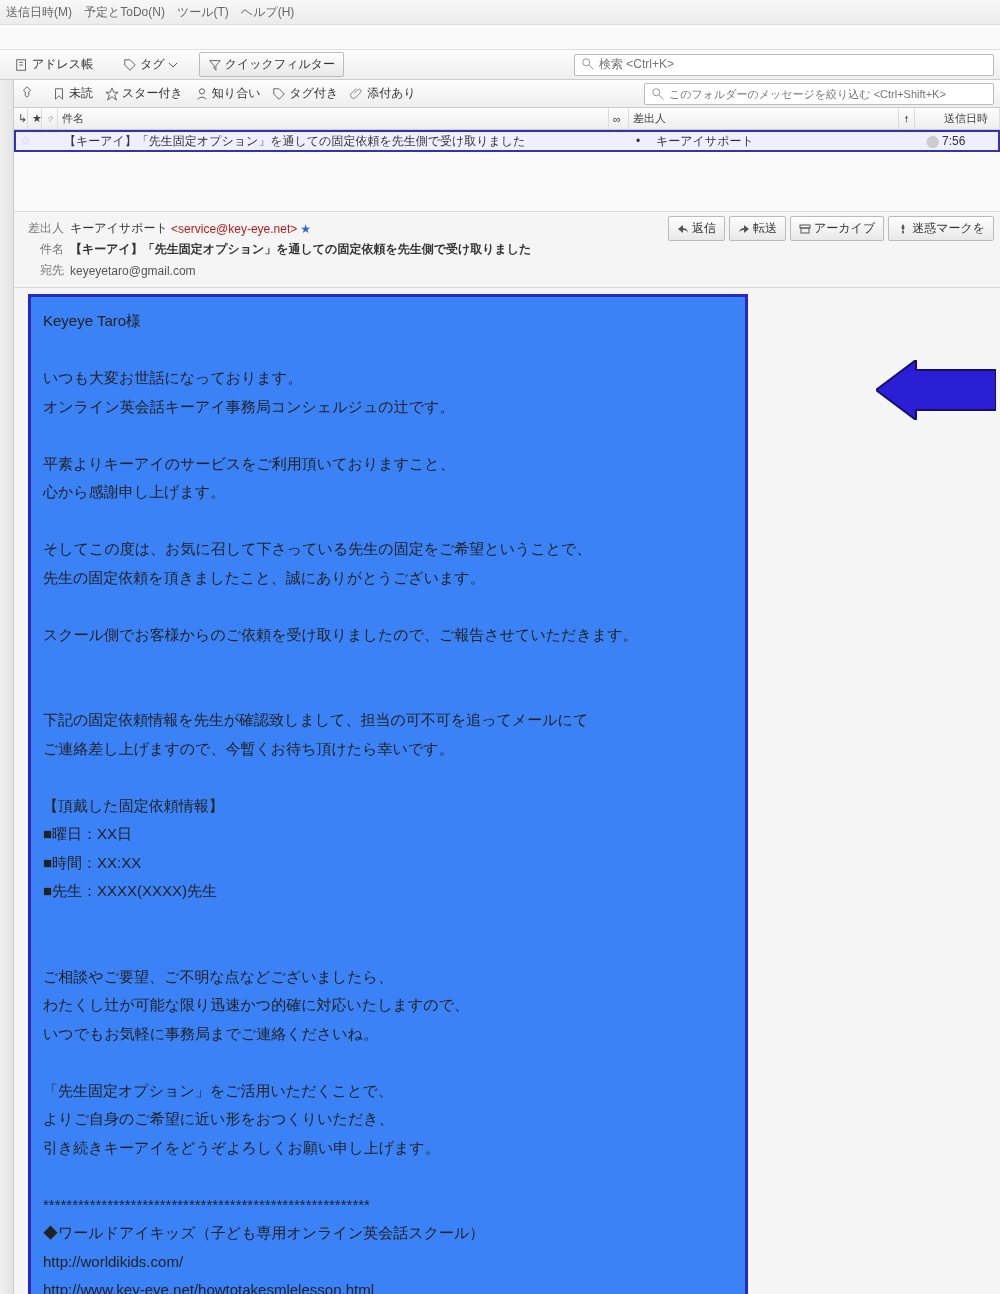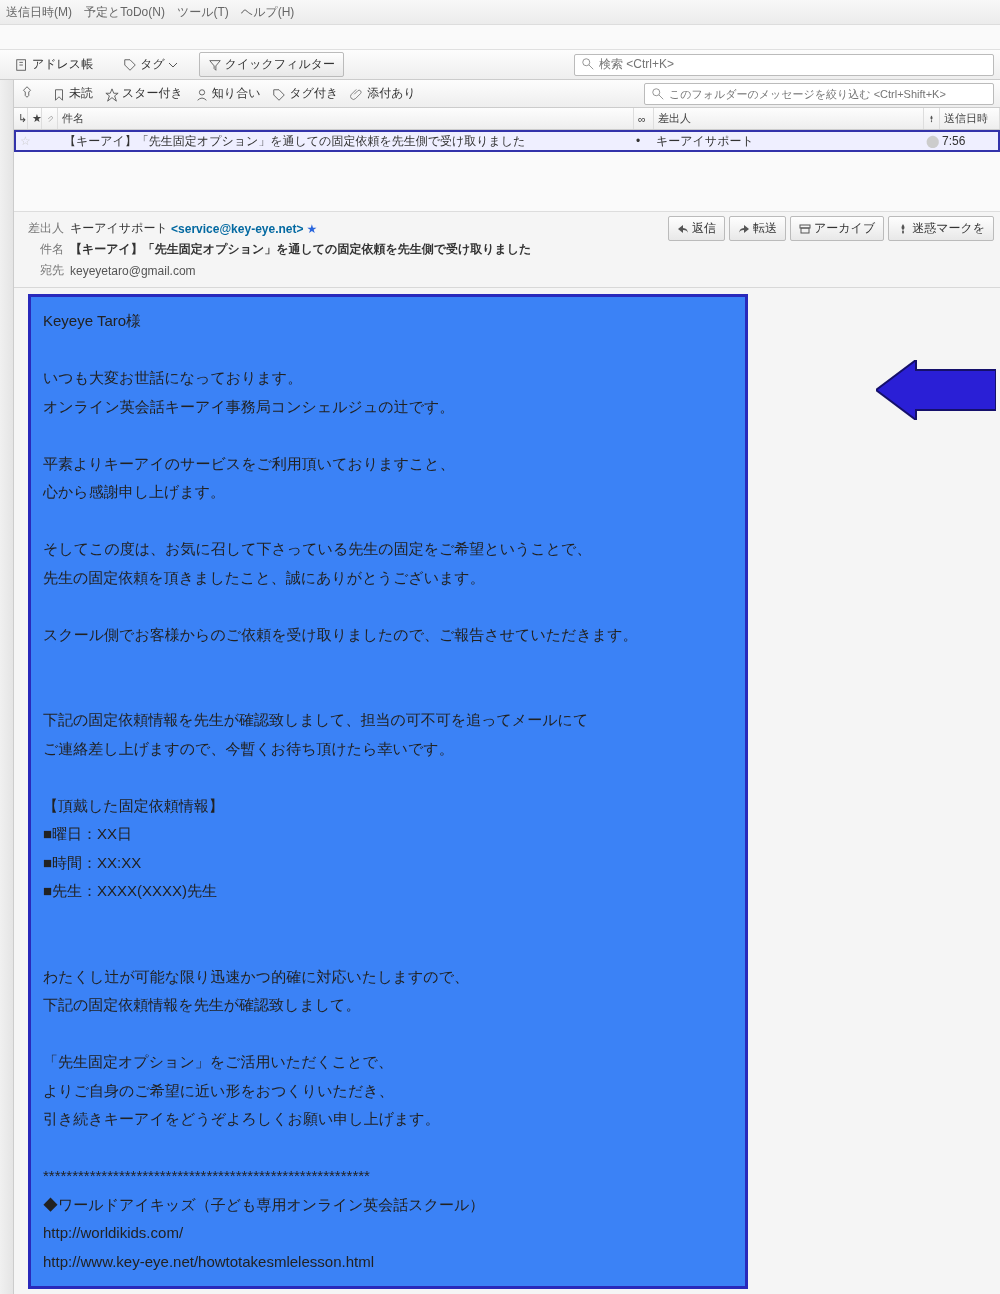--- a/index.html
+++ b/index.html
@@ -9,50 +9,50 @@
 .spacer25 { height:25px; background:#fafafa; border-bottom:1px solid #e0e0e0;}
 .toolbar { background:linear-gradient(#fdfdfd,#eeeeee); height:30px; display:flex; align-items:center; padding:0 6px; gap:12px; border-bottom:1px solid #ccc;}
 .tbtn { display:flex; align-items:center; gap:3px; padding:3px 8px; border:1px solid transparent; border-radius:2px; cursor:pointer;}
 .tbtn.btn-outline { border:1px solid #bbb; background:linear-gradient(#fefefe,#e8e8e8);}
 .ico { width:14px; height:14px; display:inline-block; }
 .searchbox { margin-left:auto; display:flex; align-items:flex-start; border:1px solid #bbb; border-radius:2px; background:#fff; padding:2px 6px; width:420px; height:22px;}
 .searchbox input { border:none; outline:none; flex:1; font-size:12px; color:#888;}
 .mag { width:14px; height:14px; margin-right:4px; fill:#888;}
 .filterbar { background:linear-gradient(#fdfdfd,#eeeeee); height:28px; display:flex; align-items:center; padding:0 6px; gap:12px; border-bottom:1px solid #ccc;}
 .filterbar .pinbox{width:20px;}
-.fchip { display:flex; align-items:flex-end; gap:3px; cursor:pointer;}
+.fchip { display:flex; align-items:center; gap:3px; cursor:pointer;}
 .filterbar .fsearch{ margin-left:auto; display:flex; align-items:center; border:1px solid #bbb; background:#fff; padding:2px 6px; width:350px; height:22px; border-radius:2px;}
 .filterbar .fsearch input{border:none; outline:none; flex:1; font-size:11px; color:#999;}
 .colhdr { display:flex; align-items:center; background:linear-gradient(#fdfdfd,#eeeeee); height:22px; border-bottom:1px solid #ccc; font-size:11px; color:#444;}
 .colhdr > div{ border-right:1px solid #ddd; padding:0 4px; display:flex; align-items:center; height:100%;}
 .c-th{width:14px;}
 .c-star{width:14px;}
 .c-att{width:16px;}
 .c-subj{flex:1;}
 .c-glasses{width:20px;}
 .c-sender{width:270px;}
 .c-flame{width:16px;}
-.c-time{width:60px;}
+.c-time{width:60px;margin-left:25px;}
 .msgrow { display:flex; align-items:center; height:22px; border:2px solid #3333aa; background:#efefff; font-size:12px;}
 .msgrow > div{padding:0 4px;}
 .m-star{width:14px; color:#ccc;}
 .m-pad{width:30px;}
 .m-subj{flex:1; padding-left:20px;}
 .m-glass{width:20px;}
 .m-sender{width:270px;}
 .m-flame{width:16px; color:#ccc;}
 .m-time{width:60px;}
 .gap { height:60px; border-bottom:1px solid #ddd; background:#fafafa;}
 .headerpane { background:#f5f5f5; border-bottom:1px solid #d8d8d8; padding:6px 8px; position:relative;}
 .headerpane .actions{ position:absolute; right:6px; top:4px; display:flex; gap:4px;}
 .actbtn{ border:1px solid #bbb; background:linear-gradient(#fefefe,#e8e8e8); padding:3px 8px; border-radius:2px; font-size:12px; display:flex; align-items:center; gap:3px; cursor:pointer;}
 .hrow{ display:flex; align-items:center; padding:2px 0; font-size:12px;}
 .hlabel{ width:42px; color:#777; text-align:right; margin-right:6px;}
 .sender-val{ color:#333;}
-.sender-addr{color:#0369a1;font-weight:bold;}
+.sender-addr{color:#b91c1c;}
 .starblue{color:#2a66dd; margin-left:3px;}
 .subj-val{ font-weight:bold;}
 .to-val{color:#555;}
 .msgbody-wrap{ margin:6px 6px 6px 14px; border:3px solid #2929bb; padding:10px 12px; background:#3b82f6; font-size:15px; line-height:1.9; color:#222; width:720px;}
 .msgbody-wrap p{ margin:0;}
 .arrow{ position:absolute; right:4px; top:360px;}
 .arrow svg{width:120px; height:60px;}
 .leftedge{ position:absolute; left:0; top:80px; width:14px; height:1214px; background:linear-gradient(90deg,#f0f0f0,#e4e4e4); border-right:1px solid #ccc;}
 .chev{ width:10px; height:10px; display:inline-block;}
 </style>
@@ -233,22 +233,23 @@
     <p>心から感謝申し上げます。</p><br>
     <p>そしてこの度は、お気に召して下さっている先生の固定をご希望ということで、</p>
     <p>先生の固定依頼を頂きましたこと、誠にありがとうございます。</p><br>
     <p>スクール側でお客様からのご依頼を受け取りましたので、ご報告させていただきます。</p><br><br>
     <p>下記の固定依頼情報を先生が確認致しまして、担当の可不可を追ってメールにて</p>
     <p>ご連絡差し上げますので、今暫くお待ち頂けたら幸いです。</p><br>
     <p>【頂戴した固定依頼情報】</p>
     <p>■曜日：XX日</p>
     <p>■時間：XX:XX</p>
     <p>■先生：XXXX(XXXX)先生</p><br><br>
+    <p>ご相談やご要望、ご不明な点などございましたら、</p>
     <p>わたくし辻が可能な限り迅速かつ的確に対応いたしますので、</p>
-    <p>下記の固定依頼情報を先生が確認致しまして。</p><br>
+    <p>いつでもお気軽に事務局までご連絡くださいね。</p><br>
     <p>「先生固定オプション」をご活用いただくことで、</p>
     <p>よりご自身のご希望に近い形をおつくりいただき、</p>
     <p>引き続きキーアイをどうぞよろしくお願い申し上げます。</p><br>
     <p>********************************************************</p>
     <p>◆ワールドアイキッズ（子ども専用オンライン英会話スクール）</p>
     <p>http://worldikids.com/</p>
     <p>http://www.key-eye.net/howtotakesmlelesson.html</p>
   </div>
 </div>
 

